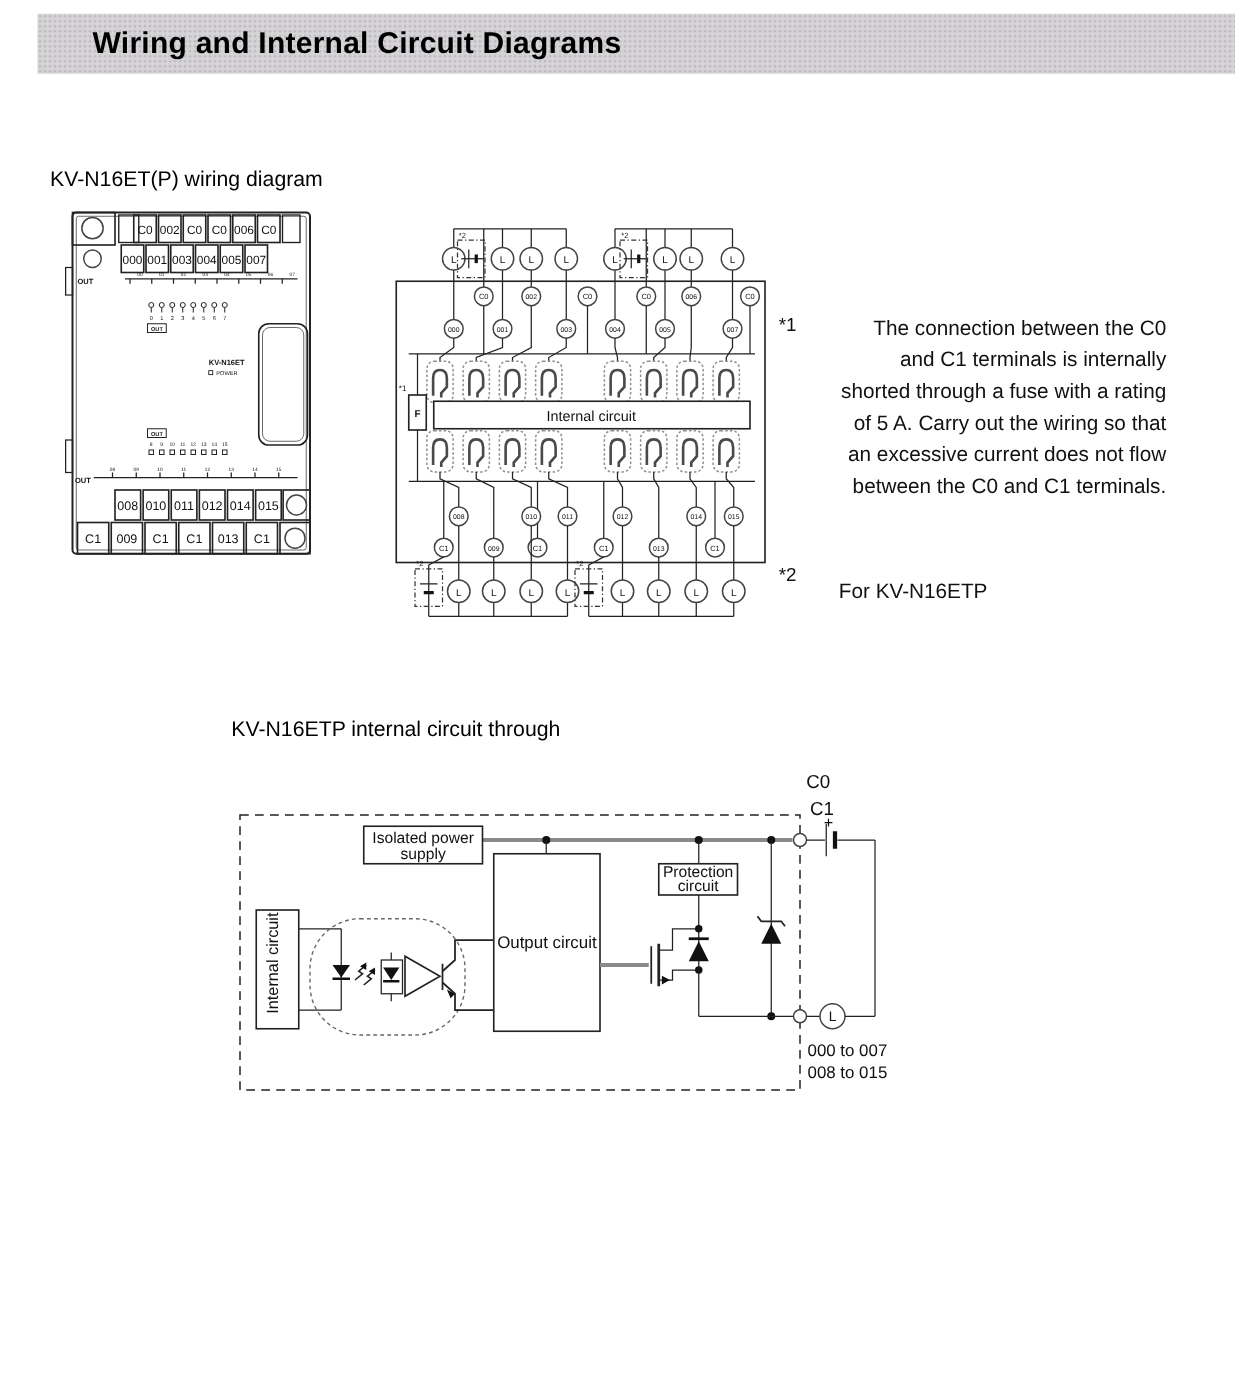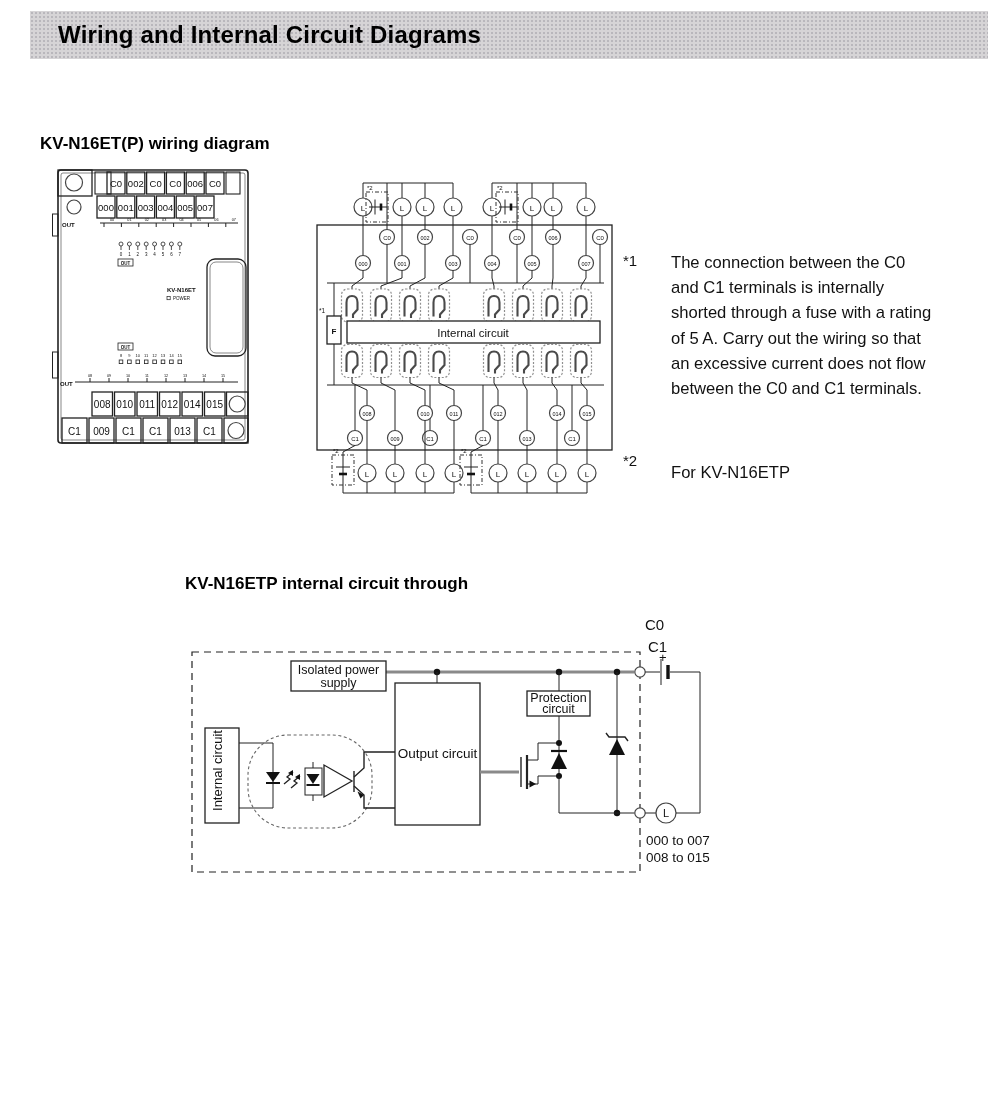--- a/index.html
+++ b/index.html
@@ -3,29 +3,29 @@
 <meta charset="utf-8">
 <style>
   html,body{margin:0;padding:0;background:#fff;}
   body{width:1000px;height:1100px;position:relative;font-family:"Liberation Sans",sans-serif;color:#111;}
   .abs{position:absolute;}
   #titlebar{left:30px;top:11px;width:958px;height:48px;
     background-color:#d6d4d6;
     background-image:radial-gradient(circle,#b9b7bc 1px,transparent 1.1px);
     background-size:4px 4px;
     display:flex;align-items:center;}
-  #titlebar .t{font-size:24px;font-weight:bold;color:#000;padding-left:28px;letter-spacing:0.2px;}
-  .sechead{font-size:17px;font-weight:bold;color:#000;}
+  #titlebar .t{font-size:24px;font-weight:bold;color:#000;padding-left:44px;letter-spacing:0.2px;}
+  .sechead{font-size:17px;font-weight:normal;color:#000;}
   #wiring-heading{left:40px;top:134px;}
   #internal-heading{left:185px;top:574px;}
   .notemark{font-size:15px;color:#111;}
   #note1-marker{left:623px;top:252px;}
   #note2-marker{left:623px;top:452px;}
   .notetext{font-size:16.6px;line-height:25.2px;color:#111;}
-  #note1-text{left:671px;top:250px;width:262px;}
+  #note1-text{left:671px;top:250px;width:262px;text-align:right;}
   #note2-text{left:671px;top:460px;width:262px;}
   svg text{font-family:"Liberation Sans",sans-serif;fill:#111;}
   .ln{stroke:#222;stroke-width:1;fill:none;}
   .ln2{stroke:#222;stroke-width:1.4;fill:none;}
   .bx{stroke:#222;stroke-width:1.3;fill:#fff;}
   .bxn{stroke:#222;stroke-width:1.3;fill:none;}
   .thin{stroke:#555;stroke-width:0.7;fill:none;}
   .tc{stroke:#444;stroke-width:1.2;fill:#fff;}
   .dot{fill:#111;}
   .gray{stroke:#8a8a8a;stroke-width:3.2;fill:none;}

